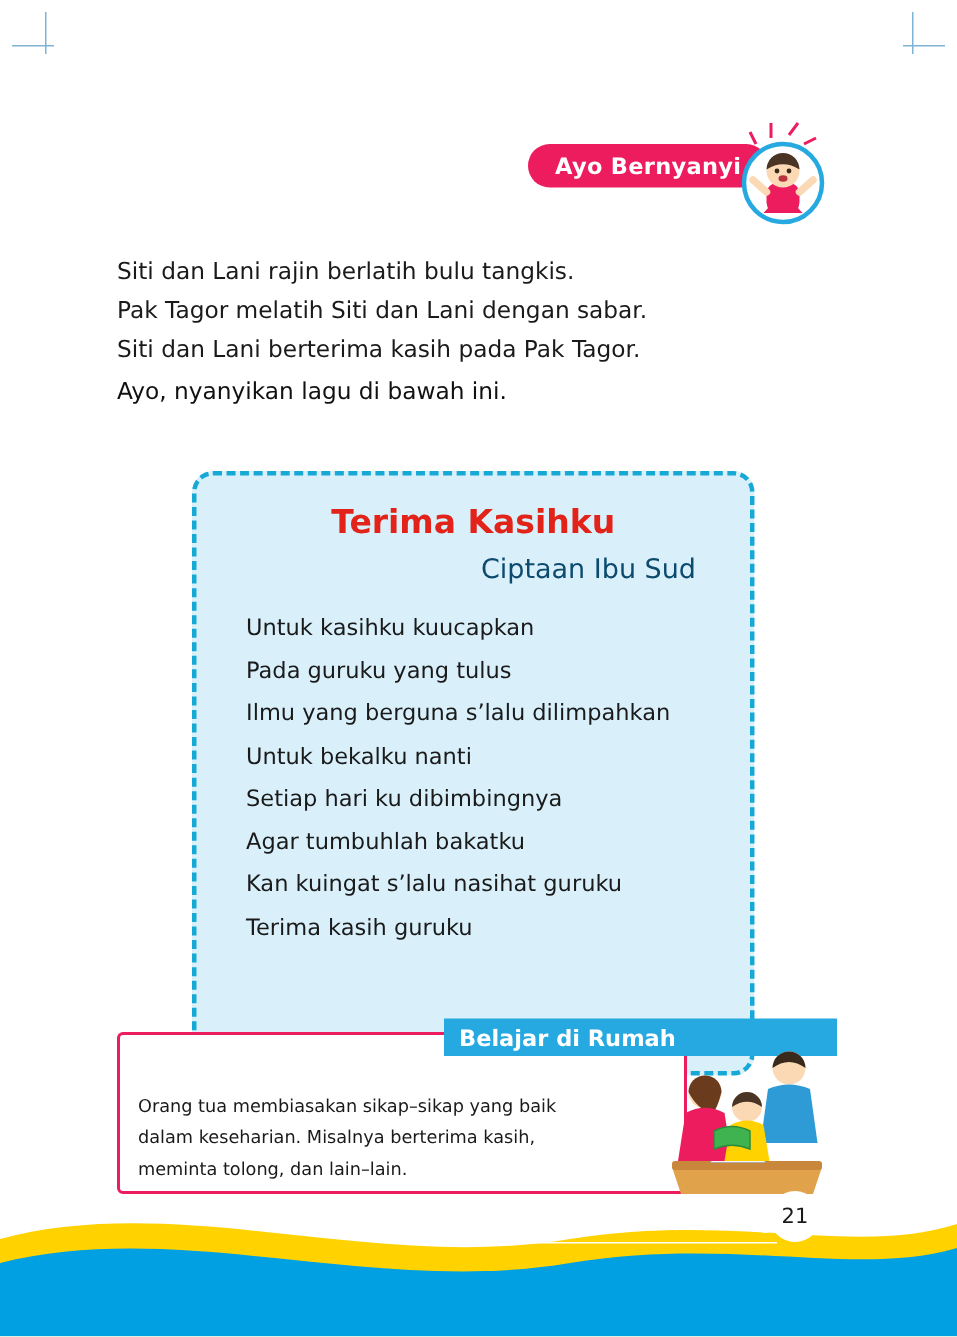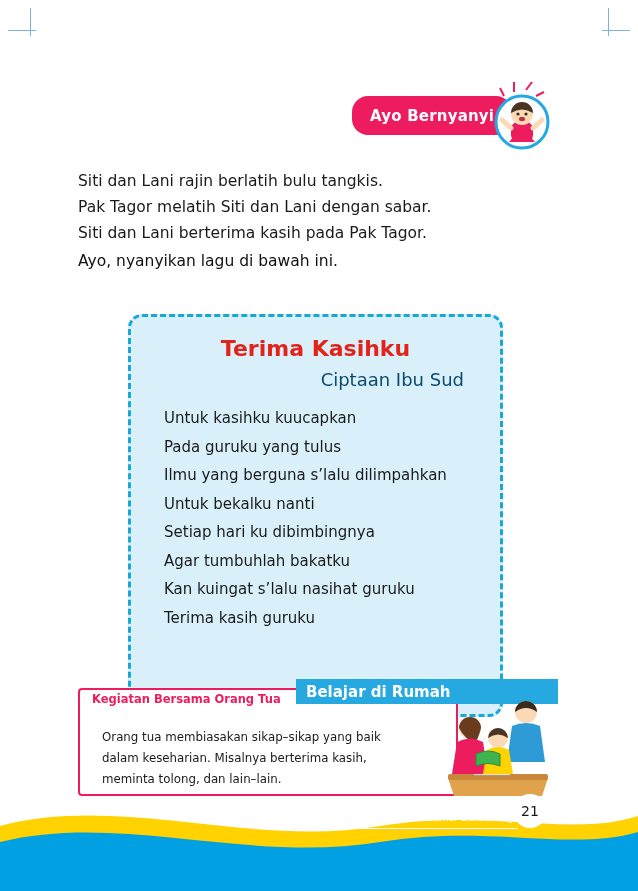--- a/index.html
+++ b/index.html
@@ -26,21 +26,21 @@
   .page {
     position: absolute;
     left: 0; top: 0;
     width: 638px; height: 891px;
   }
 
   
   .ayo-badge {
     position: absolute;
     left: 352px; top: 96px;
-    width: 160px; height: 39px;
+    width: 160px; height: 29px;
     background: #ec1c5f;
     border-radius: 16px;
     color: #ffffff;
     font-size: 15px;
     font-weight: bold;
     display: flex;
     align-items: center;
     padding-left: 18px;
     letter-spacing: .2px;
     font-family: "DejaVu Sans", sans-serif;
@@ -133,21 +133,21 @@
   .kegiatan-title {
     position: absolute;
     left: 92px; top: 692px;
     color: #ec1c5f;
     font-size: 11.5px;
     font-weight: bold;
     font-family: "DejaVu Sans", sans-serif;
   }
   .kegiatan-text {
     position: absolute;
-    left: 102px; top: 727px;
+    left: 92px; top: 727px;
     width: 300px;
     font-size: 11.8px;
     line-height: 21px;
     color: #1a1a1a;
     font-family: "DejaVu Sans", sans-serif;
   }
   .parent-illus {
     position: absolute;
     left: 430px; top: 690px;
     width: 128px; height: 112px;
@@ -248,21 +248,20 @@
       <div>Agar tumbuhlah bakatku</div>
       <div>Kan kuingat s’lalu nasihat guruku</div>
       <div>Terima kasih guruku</div>
     </div>
   </div>
 
   <div class="kegiatan-box"></div>
   <div class="belajar-tab">
     <span>Belajar di Rumah</span>
   </div>
-  <div class="kegiatan-title">Kegiatan Bersama Orang Tua</div>
   <div class="kegiatan-text">Orang tua membiasakan sikap–sikap yang baik dalam keseharian. Misalnya berterima kasih, meminta tolong, dan lain–lain.</div>
 
   <svg class="parent-illus" viewBox="0 0 128 112">
 
     <path d="M18 88 L118 88 L112 106 L24 106 Z" fill="#e0a24a"></path>
     <rect x="18" y="84" width="100" height="6" rx="2" fill="#c8873a"></rect>
 
     <path d="M44 84 q18 -8 36 0 q-18 -4 -36 0 z" fill="#ffffff" stroke="#8a8a8a"></path>
     <rect x="44" y="80" width="36" height="5" fill="#f4f4f4" stroke="#aaa" stroke-width=".6"></rect>
 

